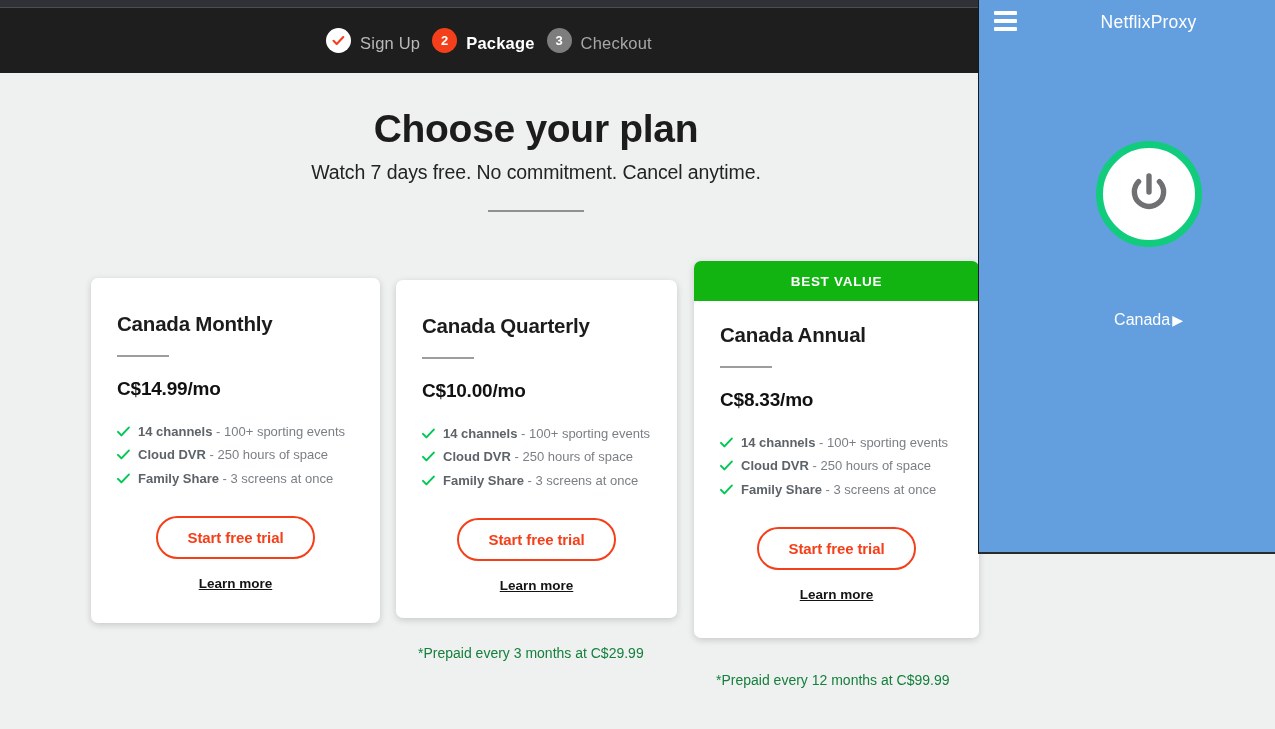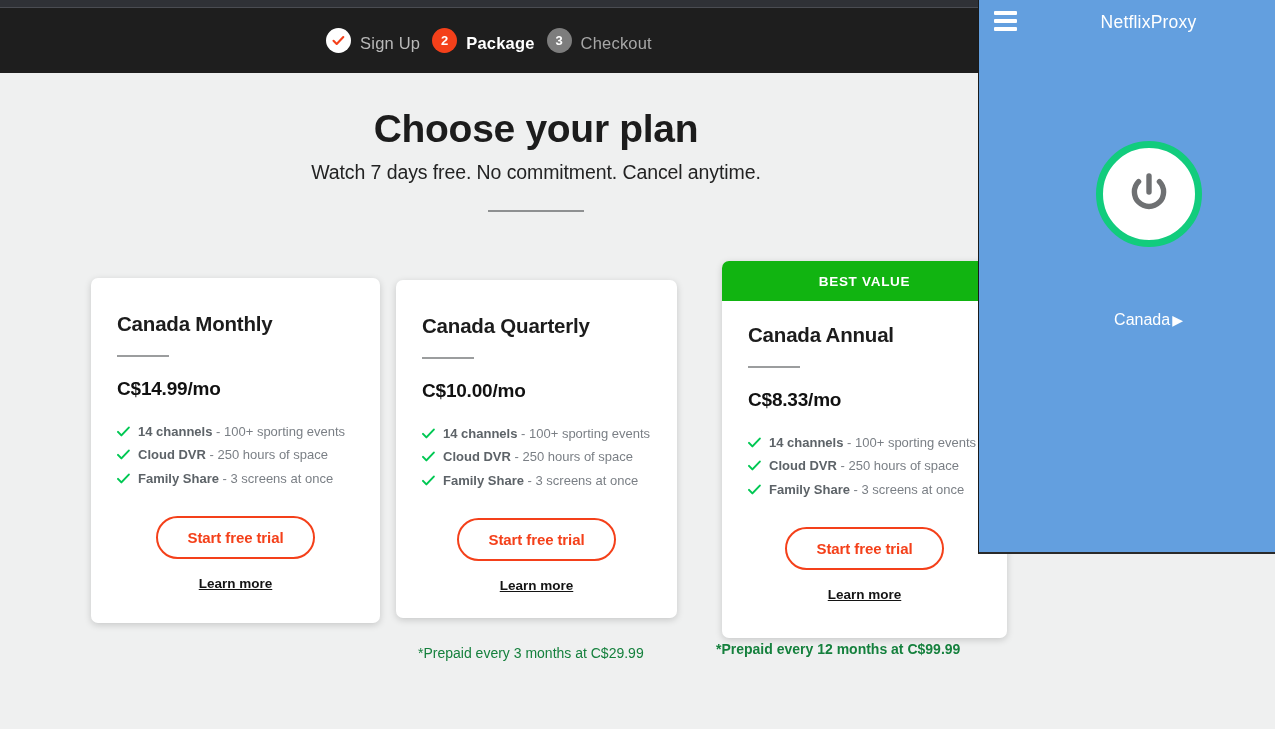--- a/index.html
+++ b/index.html
@@ -109,21 +109,21 @@
 
   
   .card {
     position: absolute;
     background: #ffffff;
     border-radius: 7px;
     box-shadow: 0 2px 7px rgba(0,0,0,0.17);
   }
   #card-1 { left: 91px;  top: 278px; width: 289px; height: 345px; }
   #card-2 { left: 396px; top: 280px; width: 281px; height: 338px; }
-  #card-3 { left: 694px; top: 261px; width: 285px; height: 377px; margin-left: 28px; }
+  #card-3 { left: 694px; top: 261px; width: 285px; height: 377px; }
 
   .best-banner {
     height: 40px;
     background: #11b411;
     border-radius: 7px 7px 0 0;
     display: flex;
     align-items: center;
     justify-content: center;
     color: #ffffff;
     font-size: 13.5px;
@@ -212,21 +212,21 @@
     cursor: pointer;
   }
 
   .prepaid {
     position: absolute;
     font-size: 14px;
     color: #15803d;
     white-space: nowrap;
   }
   #prepaid-2 { left: 418px; top: 645px; }
-  #prepaid-3 { left: 716px; top: 641px; font-weight: bold; }
+  #prepaid-3 { left: 716px; top: 672px; }
 
   
   .vpn {
     position: absolute;
     left: 978px; top: 0;
     width: 340px;
     height: 554px;
     background: #639fdf;
     border-left: 1px solid #1a1a1a;
     border-bottom: 2px solid #2a2a2a;

